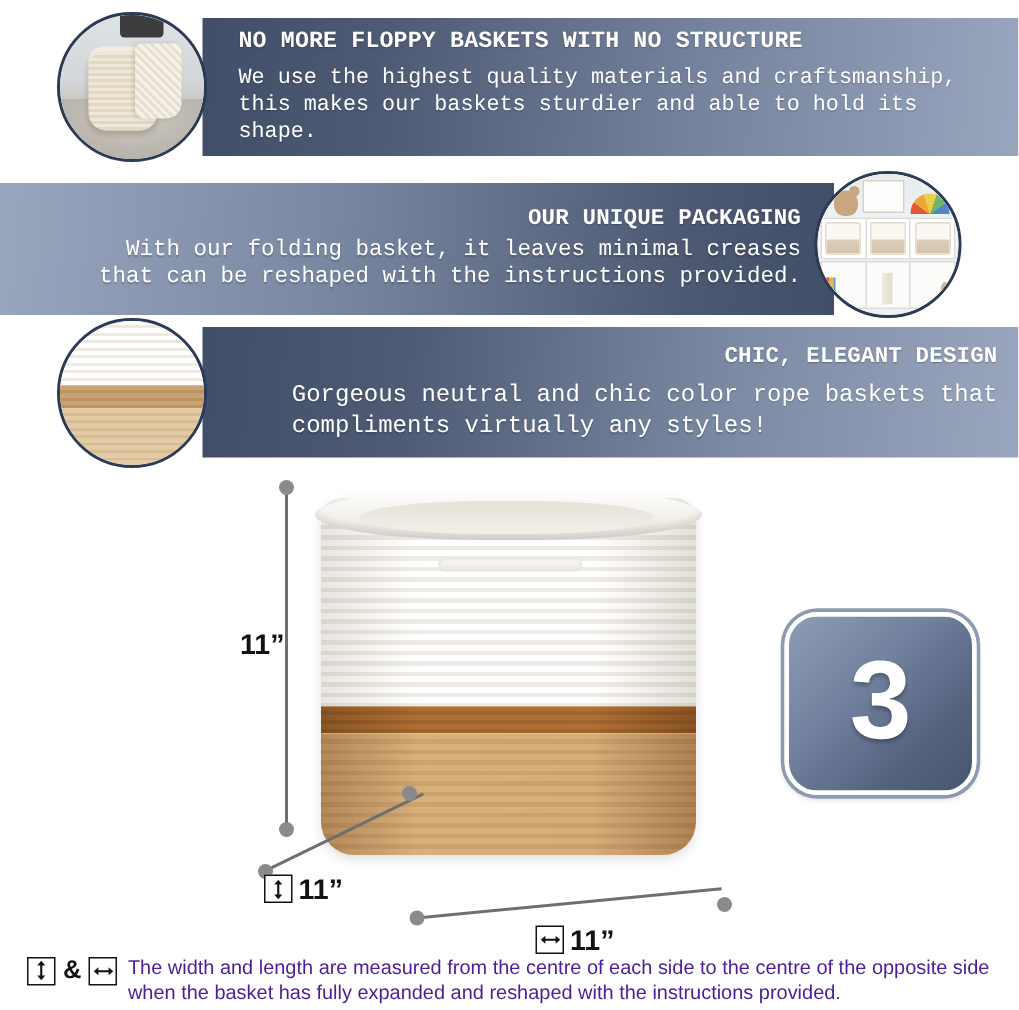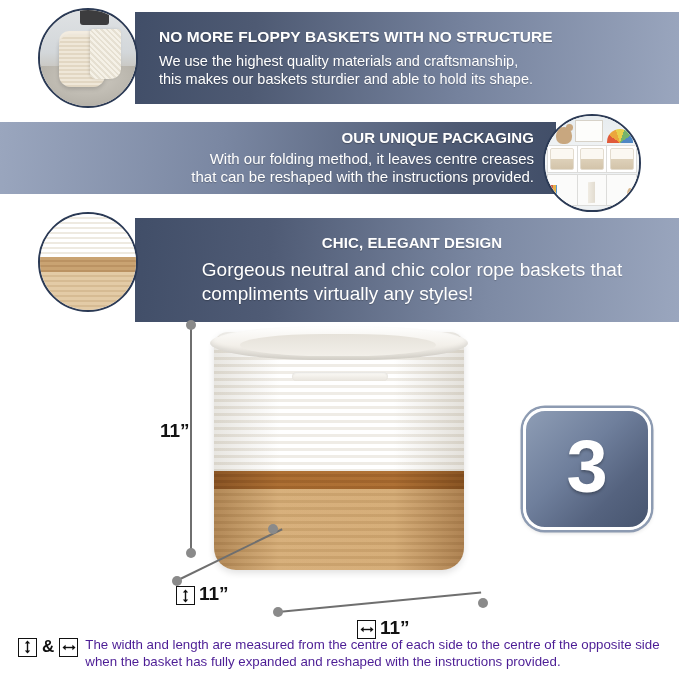--- a/index.html
+++ b/index.html
@@ -16,40 +16,41 @@
 
   .page { position: relative; width: 679px; height: 673px; }
 
   
   .banner {
     position: absolute;
     display: flex;
     flex-direction: column;
     justify-content: center;
     color: #ffffff;
+    font-family: Liberation Mono, monospace;
   }
   .banner-1 {
     left: 135px; top: 12px; width: 544px; height: 92px;
     background: linear-gradient(95deg, #414e68 0%, #4e5a73 22%, #75829d 60%, #9aa6be 100%);
     padding: 6px 14px 6px 24px;
     align-items: flex-start;
     text-align: left;
   }
   .banner-2 {
-    left: 0px; top: 122px; width: 556px; height: 72px;
+    left: 0px; top: 122px; width: 556px; height: 88px;
     background: linear-gradient(95deg, #9aa6be 0%, #7a87a2 40%, #4d5972 82%, #414e68 100%);
     padding: 4px 22px 4px 14px;
     align-items: flex-end;
     text-align: right;
   }
   .banner-3 {
-    left: 135px; top: 218px; width: 544px; height: 104px;
+    left: 135px; top: 218px; width: 544px; height: 87px;
     background: linear-gradient(95deg, #414e68 0%, #4f5b75 25%, #7d8aa4 65%, #9aa6be 100%);
     padding: 4px 14px 4px 24px;
-    align-items: center;
+    align-items: flex-end;
     text-align: left;
   }
 
   .banner-title {
     font-weight: bold;
     font-size: 15.5px;
     letter-spacing: 0.1px;
     line-height: 1.15;
     text-transform: uppercase;
     text-shadow: 0 1px 1px rgba(0,0,0,0.28);
@@ -60,21 +61,21 @@
   .banner-3 .banner-title { font-size: 15px; margin-bottom: 7px; }
 
   .banner-body {
     font-size: 14.5px;
     line-height: 1.26;
     font-weight: 500;
     text-shadow: 0 1px 1px rgba(0,0,0,0.22);
     white-space: pre-line;
   }
   .banner-2 .banner-body { font-size: 15px; line-height: 1.24; }
-  .banner-3 .banner-body { font-size: 19px; line-height: 1.26; }
+  .banner-3 .banner-body { font-size: 16px; line-height: 1.26; }
 
   
   .thumb {
     position: absolute;
     border-radius: 50%;
     border: 2px solid #2b3a55;
     overflow: hidden;
     background: #e9e6e0;
   }
   .thumb-1 { left: 38px; top: 8px; width: 100px; height: 100px; }
@@ -191,21 +192,21 @@
   }
   .dim-line { position: absolute; background: #6f6f6f; }
 
   .dim-label {
     position: absolute;
     font-family: "Liberation Sans", sans-serif;
     font-weight: bold;
     font-size: 19px;
     color: #121212;
     white-space: nowrap;
-    display: flex; align-items: flex-end; gap: 4px;
+    display: flex; align-items: flex-start; gap: 4px;
   }
 
   .arrow-box {
     display: inline-flex; align-items: center; justify-content: center;
     width: 19px; height: 19px; border: 1.6px solid #111; background: #fff;
   }
   .arrow-box svg { display: block; }
 
   
   .pack-badge {
@@ -258,21 +259,21 @@
       <div class="t1-floor"></div>
       <div class="t1-dark"></div>
       <div class="t1-basket-top"></div>
       <div class="t1-basket"></div>
       <div class="t1-towel"></div>
     </div>
   </div>
 
   <div class="banner banner-2">
     <div class="banner-title">OUR UNIQUE PACKAGING</div>
-    <div class="banner-body">With our folding method, it leaves centre creases
+    <div class="banner-body">With our folding basket, it leaves minimal creases
 that can be reshaped with the instructions provided.</div>
   </div>
 
   <div class="thumb thumb-2">
     <div class="thumb-inner">
       <div class="t2-bg"></div>
       <div class="t2-wall"></div>
       <div class="t2-frame"></div>
       <div class="t2-bear"></div>
       <div class="t2-rainbow"></div>

